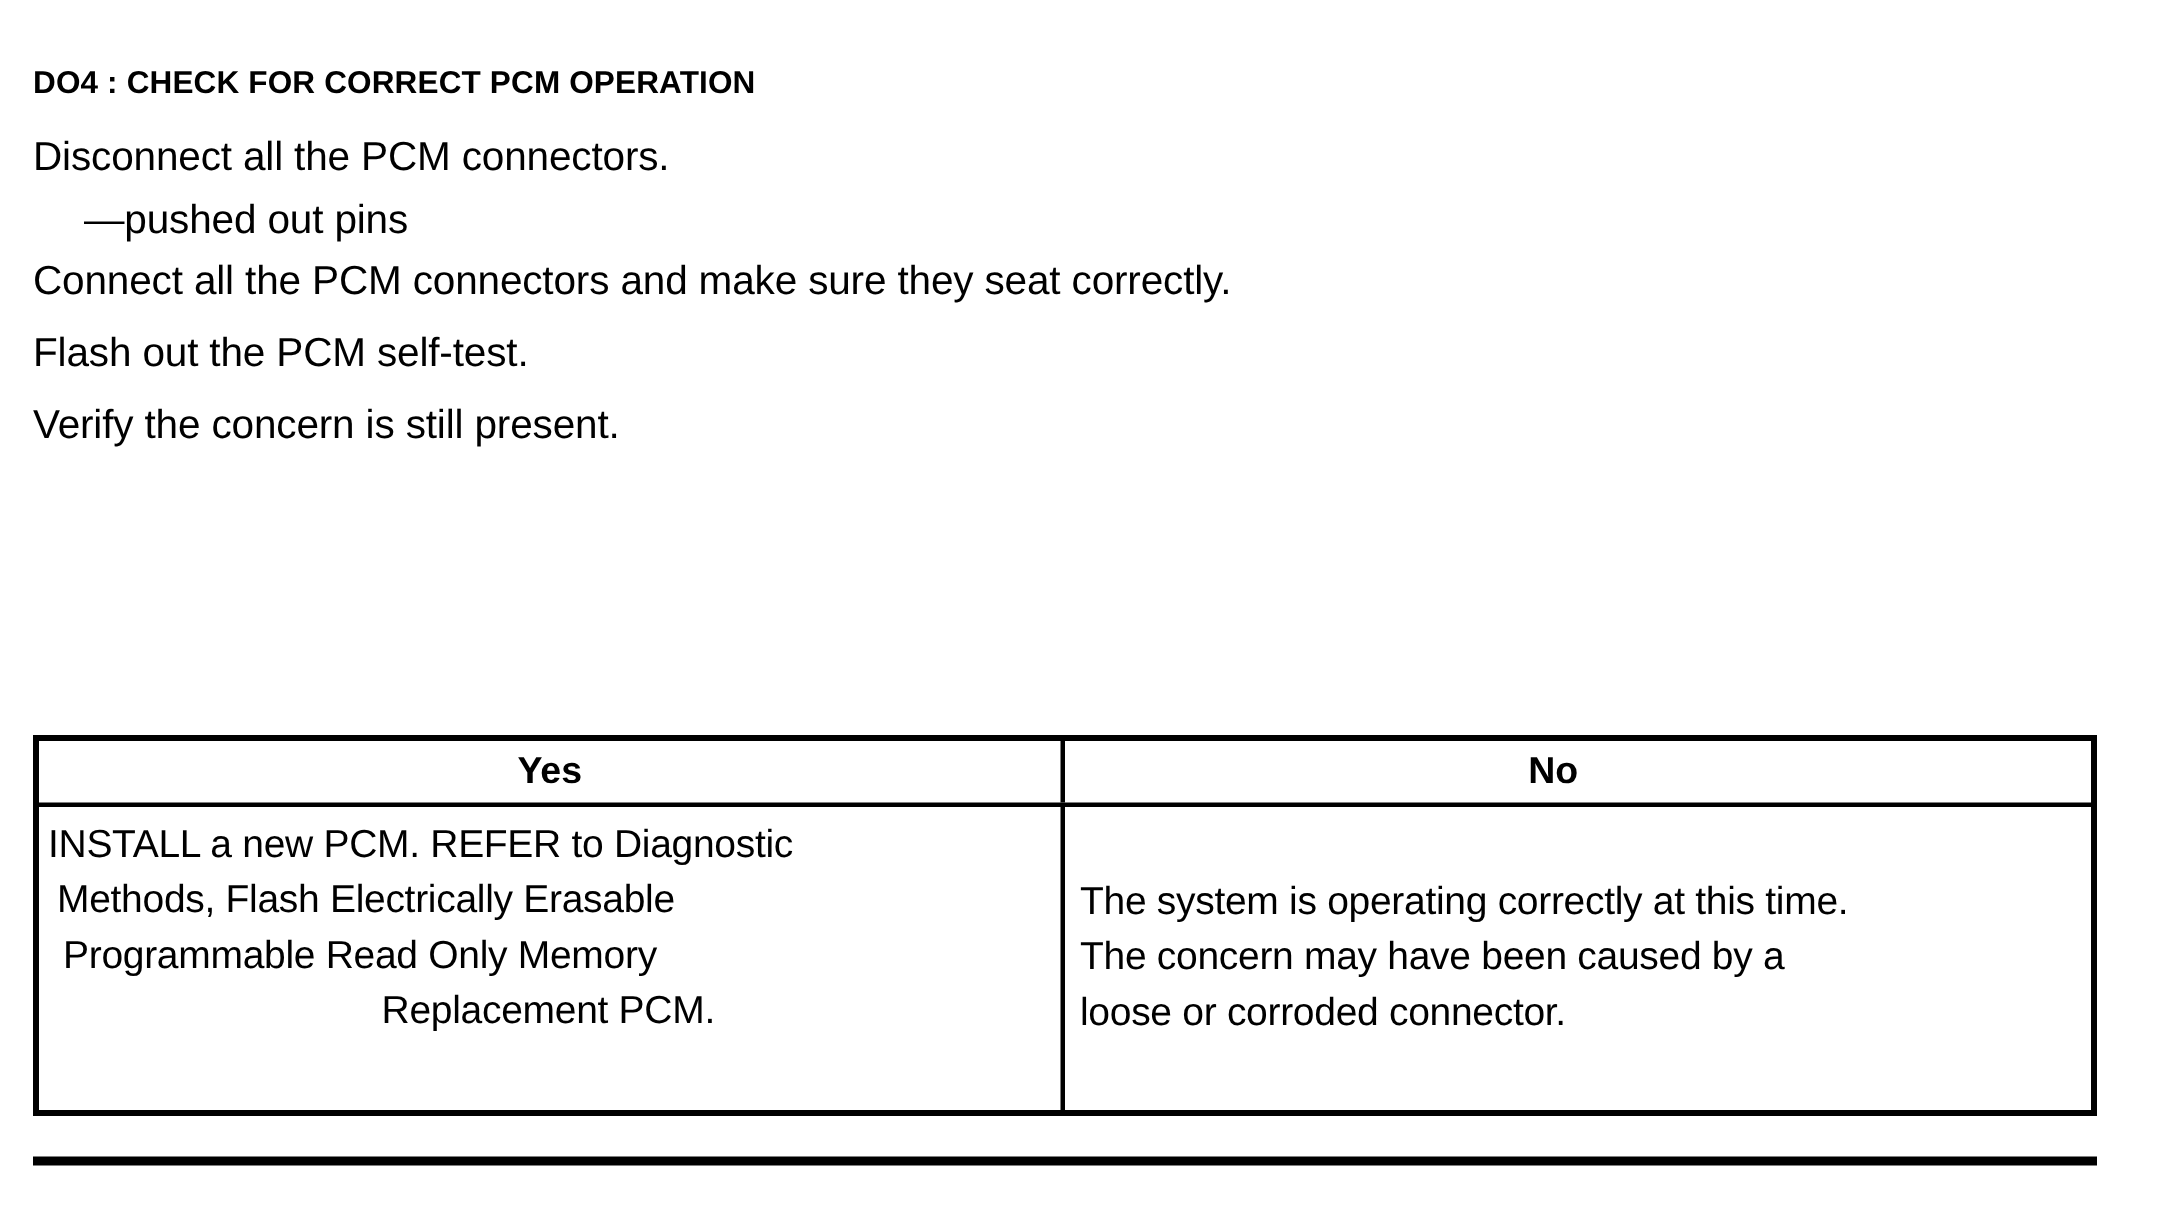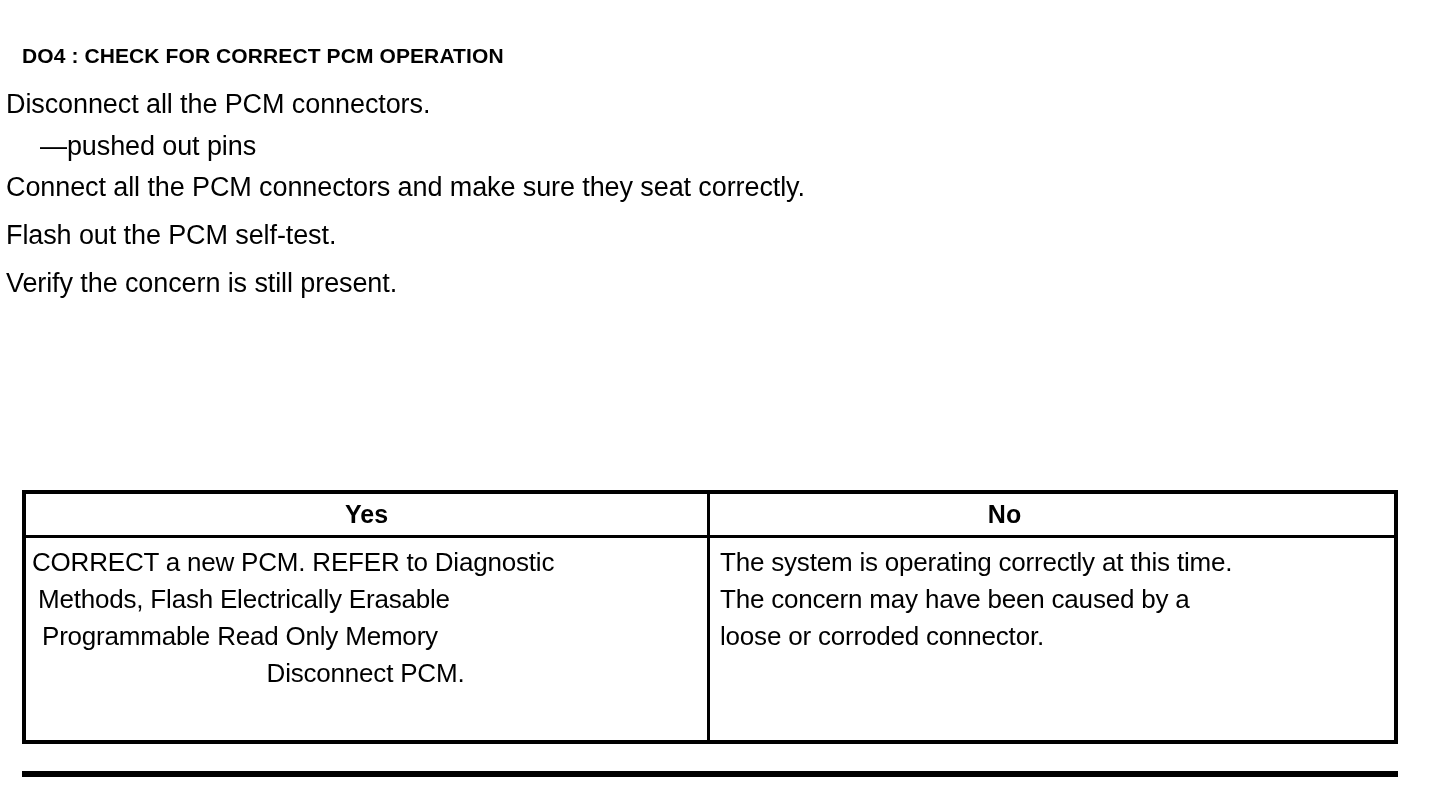--- a/index.html
+++ b/index.html
@@ -32,21 +32,21 @@
     font-size: 21px;
     font-weight: bold;
     letter-spacing: 0.1px;
     white-space: nowrap;
     line-height: 26px;
   }
 
   
   .body-block {
     position: absolute;
-    left: 6px;
+    left: 22px;
     top: 80px;
     width: 1380px;
   }
   .body-line {
     font-size: 27px;
     line-height: 48px;
     font-weight: normal;
     white-space: nowrap;
     letter-spacing: -0.1px;
   }
@@ -72,20 +72,21 @@
     border: 4px solid #000;
     background: #fff;
   }
   .table-row {
     display: flex;
     width: 100%;
     box-sizing: border-box;
   }
   .header-row {
     border-bottom: 3px solid #000;
+    gap: 31px;
   }
   .cell {
     box-sizing: border-box;
     position: relative;
   }
   .cell-yes {
     width: 684px;
     border-right: 3px solid #000;
   }
   .cell-no {
@@ -104,20 +105,21 @@
     padding: 6px 8px 10px 6px;
     letter-spacing: -0.2px;
   }
   .cell-yes .body-cell {
     height: 186px;
   }
   .cell-no .body-cell {
     height: 186px;
     display: flex;
     flex-direction: column;
+    justify-content: center;
     padding-left: 10px;
   }
   .tline { white-space: nowrap; }
   .tline-indent-1 { padding-left: 6px; }
   .tline-indent-2 { padding-left: 10px; }
   .tline-center { text-align: center; }
 
   
   .bottom-rule {
     position: absolute;
@@ -160,24 +162,24 @@
       </div>
       <div class="cell cell-no">
         <div class="header-cell">No</div>
       </div>
     </div>
 
     <div class="table-row">
 
       <div class="cell cell-yes">
         <div class="body-cell">
-          <div class="tline">CORRECT a new PCM. REFER to Diagnostic</div>
+          <div class="tline">INSTALL a new PCM. REFER to Diagnostic</div>
           <div class="tline tline-indent-1">Methods, Flash Electrically Erasable</div>
           <div class="tline tline-indent-2">Programmable Read Only Memory</div>
-          <div class="tline tline-center">Disconnect PCM.</div>
+          <div class="tline tline-center">Replacement PCM.</div>
         </div>
       </div>
 
       <div class="cell cell-no">
         <div class="body-cell">
           <div class="tline">The system is operating correctly at this time.</div>
           <div class="tline">The concern may have been caused by a</div>
           <div class="tline">loose or corroded connector.</div>
         </div>
       </div>

